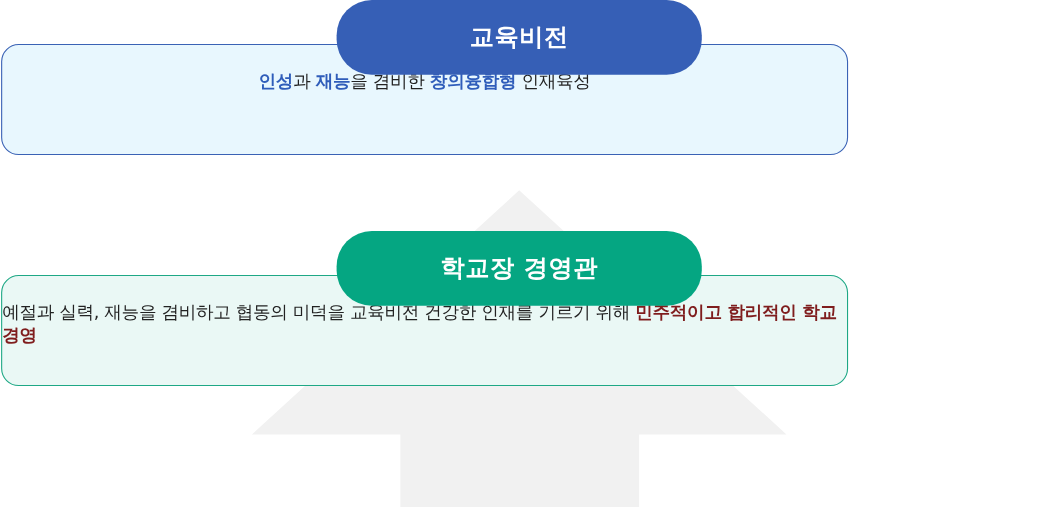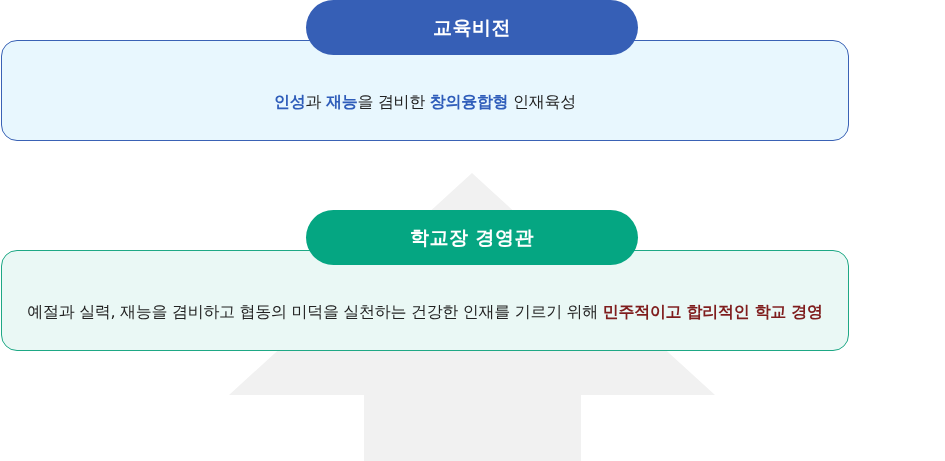--- a/index.html
+++ b/index.html
@@ -1,25 +1,25 @@
 <!DOCTYPE html>
 <html><head>
   <meta charset="utf-8">
   <style>
     html, body { margin: 0; padding: 0; background: #ffffff; }
     body { width: 945px; height: 461px; position: relative; overflow: hidden;
            font-family: "DejaVu Sans", "Liberation Sans", sans-serif; }
     .arrow { position: absolute; left: 0; top: 0; width: 945px; height: 461px; }
-    .box { position: absolute; left: 1px; width: 848px; height: 101px; border-radius: 16px;
-           box-sizing: border-box; display: flex; align-items: center; justify-content: center;
+    .box { position: absolute; left: 1px; width: 770px; height: 101px; border-radius: 16px;
+           box-sizing: border-box; display: flex; align-items: flex-start; justify-content: center;
            font-size: 16px; color: #222222; letter-spacing: -0.3px; }
     .box-vision { top: 40px; background: #e8f7fe; border: 1px solid #3a62b5; padding-top: 23px; }
     .box-mgmt { top: 250px; background: #eaf8f5; border: 1px solid #1ea885; padding-top: 23px; }
-    .pill { position: absolute; left: 306px; width: 332px; height: 55px; border-radius: 32px;
-            color: #ffffff; font-weight: bold; font-size: 19px; display: flex; align-items: center;
+    .pill { position: absolute; left: 306px; width: 332px; height: 68px; border-radius: 32px;
+            color: #ffffff; font-weight: bold; font-size: 22px; display: flex; align-items: center;
             justify-content: center; letter-spacing: 0.5px; }
     .pill-vision { top: 0px; background: #365fb6; }
     .pill-mgmt { top: 210px; background: #05a682; text-align: right; }
     .hl-blue { color: #2f5dba; font-weight: bold; }
     .hl-green { color: #7f1d1d; font-weight: bold; }
     .plain { color: #222222; }
     .sp { white-space: pre; }
   </style>
 </head>
 <body>
@@ -33,19 +33,19 @@
     <span class="hl-blue">인성</span><span class="plain sp">과 </span><span class="hl-blue">재능</span><span class="plain sp">을 겸비한 </span><span class="hl-blue">창의융합형</span><span class="plain sp"> 인재육성</span>
   </div>
 </div>
 
 <div class="pill pill-vision">
   <span>교육비전</span>
 </div>
 
 <div class="box box-mgmt">
   <div>
-    <span class="plain sp">예절과 실력, 재능을 겸비하고 협동의 미덕을 실천하는 건강한 인재를 기르기 위해 </span><span class="hl-green">민주적이고 합리적인 학교 경영</span>
+    <span class="plain sp">예절과 실력, 재능을 겸비하고 협동의 미덕을 교육비전 건강한 인재를 기르기 위해 </span><span class="hl-green">민주적이고 합리적인 학교 경영</span>
   </div>
 </div>
 
 <div class="pill pill-mgmt">
   <span>학교장 경영관</span>
 </div>
 
 </body></html>

